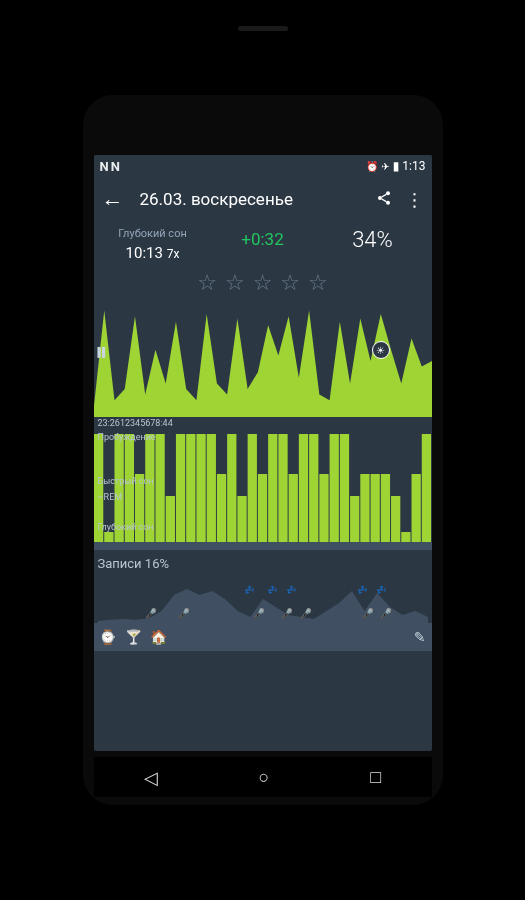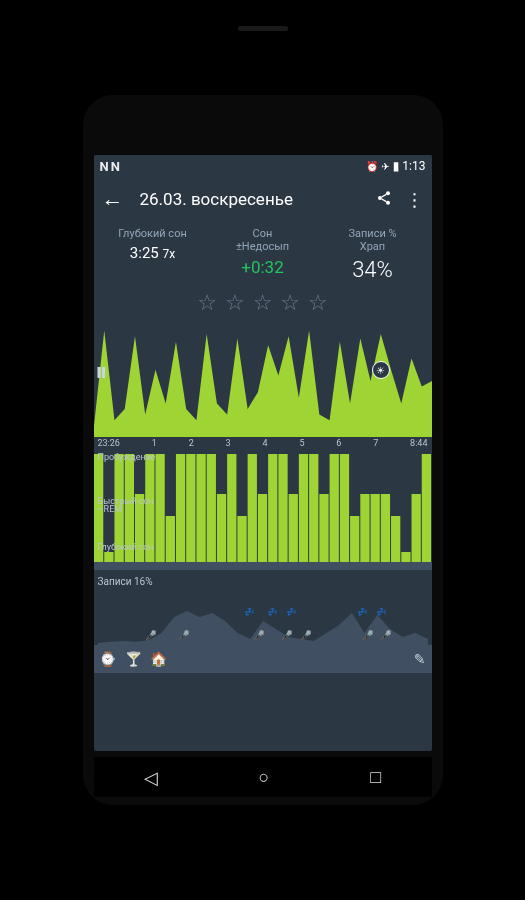--- a/index.html
+++ b/index.html
@@ -20,27 +20,27 @@
 .stat-col{flex:1}
 .stat-label{font-size:11px;line-height:13px;margin-bottom:4px}
 .stat-big{font-size:22px;color:#fff;font-weight:300}
 .stat-sub{font-size:15px;color:#fff;margin-top:2px}
 .stat-center .stat-big{font-size:25px}
 .stat-center .stat-sub{color:#22c55e;font-size:17px}
 .stars{display:flex;justify-content:center;gap:8px;padding:6px 0 2px}
 .star{font-size:22px;color:#6a7a8a;cursor:pointer}
 .graph1{height:118px;position:relative;margin-top:2px}
 .graph1 svg{width:100%;height:100%;display:block}
-.time-axis{display:flex;justify-content:space-between;padding:0 4px;font-size:9px;color:#b8c5d0;margin-top:1px}
+.time-axis{display:flex;padding:0 4px;font-size:9px;color:#b8c5d0;margin-top:1px}
 .sun-badge{position:absolute;right:42px;top:42px;width:18px;height:18px;border:1.5px solid #fff;border-radius:50%;display:flex;align-items:center;justify-content:center;font-size:10px;color:#fff;background:#2c3744}
 .hypno{padding:4px 4px 0;font-size:9px;color:#b8c5d0;position:relative;height:126px}
 .hypno-label{position:absolute;left:4px;font-size:9px}
 .hypno svg{position:absolute;left:0;top:0;width:100%;height:100%}
 .snore-section{padding:2px 4px 0}
-.snore-label{font-size:10px;color:#b8c5d0;margin-bottom:14px}
+.snore-label{font-size:13px;color:#b8c5d0;margin-bottom:8px}
 .snore-graph{height:44px;position:relative}
 .snore-graph svg{width:100%;height:100%}
 .bottom-bar{display:flex;align-items:center;padding:4px 6px;background:#405062;height:28px}
 .bottom-icons{display:flex;gap:8px;color:#c8d4de;font-size:14px}
 .edit-icon{margin-left:auto;color:#c8d4de;font-size:14px;cursor:pointer}
 .nav-bar{position:absolute;bottom:0;left:3px;right:3px;height:40px;background:#000;display:flex;justify-content:space-around;align-items:center;color:#fff}
 .nav-btn{font-size:18px;opacity:.85;cursor:pointer}
 .small{font-size:10px}
 .pause-marker{position:absolute;left:4px;top:48px;color:#c8d4de;font-size:9px;letter-spacing:-2px}
 </style>
@@ -75,30 +75,26 @@
               <circle cx="18" cy="19" r="3"></circle>
               <path d="M8.6 13.5l6.8 4M15.4 6.5l-6.8 4" stroke="#fff" stroke-width="2"></path>
             </svg>
         </span>
         <span class="more-icon">⋮</span>
       </div>
 
       <div class="stats">
         <div class="stat-col">
           <div class="stat-label">Глубокий сон</div>
-          <div class="stat-sub"><span>3:25</span> <span style="font-size:12px">7x</span></div>
+          <div class="stat-sub"><span>10:13</span> <span style="font-size:12px">7x</span></div>
         </div>
         <div class="stat-col stat-center">
-          <div class="stat-label" style="white-space:pre-line">Сон
-±Недосып</div>
           <div class="stat-sub">+0:32</div>
         </div>
         <div class="stat-col">
-          <div class="stat-label" style="white-space:pre-line">Записи %
-Храп</div>
           <div class="stat-big">34%</div>
         </div>
       </div>
 
       <div class="stars">
         <span class="star">☆</span>
         <span class="star">☆</span>
         <span class="star">☆</span>
         <span class="star">☆</span>
         <span class="star">☆</span>
@@ -155,21 +151,21 @@
             <rect x="286.3636363636364" y="46" width="9.606060606060606" height="72" fill="#9fd435"></rect>
             <rect x="296.969696969697" y="46" width="9.606060606060606" height="72" fill="#9fd435"></rect>
             <rect x="307.57575757575756" y="68" width="9.606060606060606" height="50" fill="#9fd435"></rect>
             <rect x="318.1818181818182" y="104" width="9.606060606060606" height="14" fill="#9fd435"></rect>
             <rect x="328.7878787878788" y="46" width="9.606060606060606" height="72" fill="#9fd435"></rect>
             <rect x="339.3939393939394" y="6" width="9.606060606060606" height="112" fill="#9fd435"></rect>
             <line x1="0" y1="118" x2="350" y2="118" stroke="#405062" stroke-width="8"></line>
           </svg>
         <span class="hypno-label" style="top:4px">Пробуждение</span>
         <span class="hypno-label" style="top:48px">Быстрый сон</span>
-        <span class="hypno-label" style="top:56px">~REM</span>
+        <span class="hypno-label" style="top:64px">~REM</span>
         <span class="hypno-label" style="top:94px">Глубокий сон</span>
       </div>
 
       <div class="snore-section">
         <div class="snore-label">Записи 16%</div>
         <div class="snore-graph">
           <svg viewBox="0 0 350 44" preserveAspectRatio="none">
               <path d="M0,44 L0,42 L13.461538461538462,40.8 L26.923076923076923,40 L40.38461538461539,40.8 L53.84615384615385,39.2 L67.3076923076923,32 L80.76923076923077,16 L94.23076923076923,10 L107.6923076923077,16 L121.15384615384615,12 L134.6153846153846,20 L148.07692307692307,32 L161.53846153846155,38 L175,20 L188.46153846153845,28 L201.9230769230769,36 L215.3846153846154,38 L228.84615384615384,40 L242.3076923076923,32 L255.76923076923075,24 L269.2307692307692,12 L282.6923076923077,32 L296.15384615384613,14 L309.6153846153846,28 L323.0769230769231,36 L336.53846153846155,32 L350,38 L350,44 Z" fill="#405062"></path>
               <text x="50" y="38" font-size="10" fill="#c8d4de">🎤</text>
               <text x="85" y="38" font-size="10" fill="#c8d4de">🎤</text>

